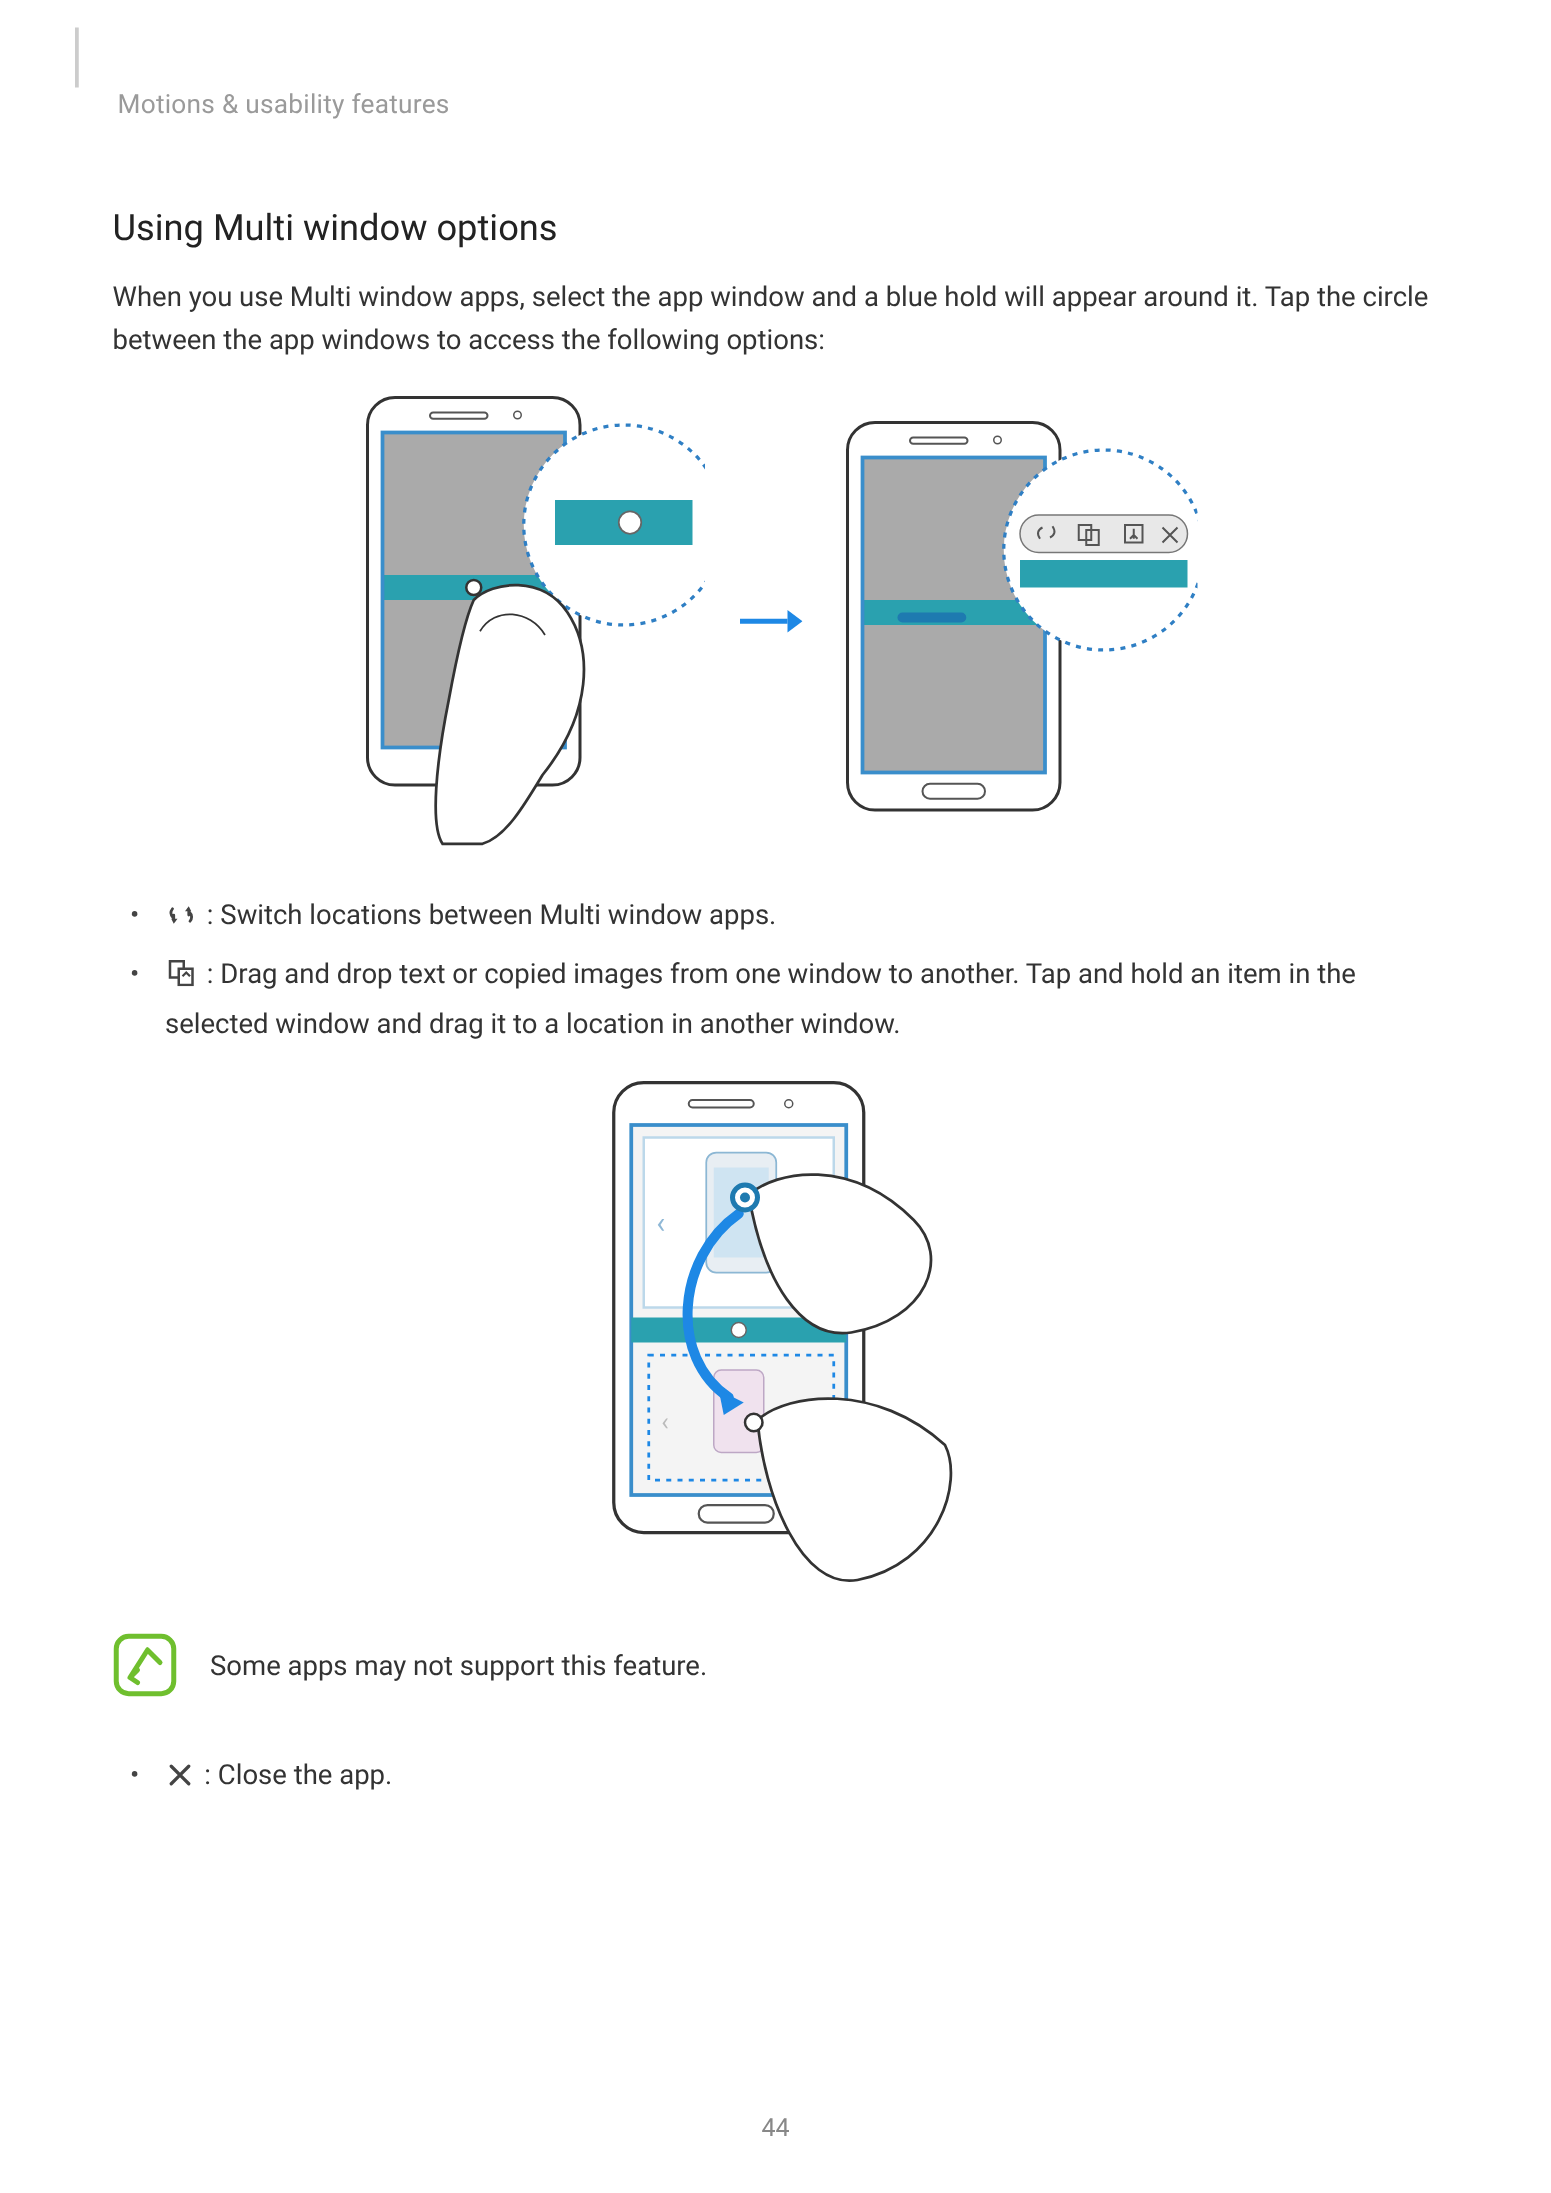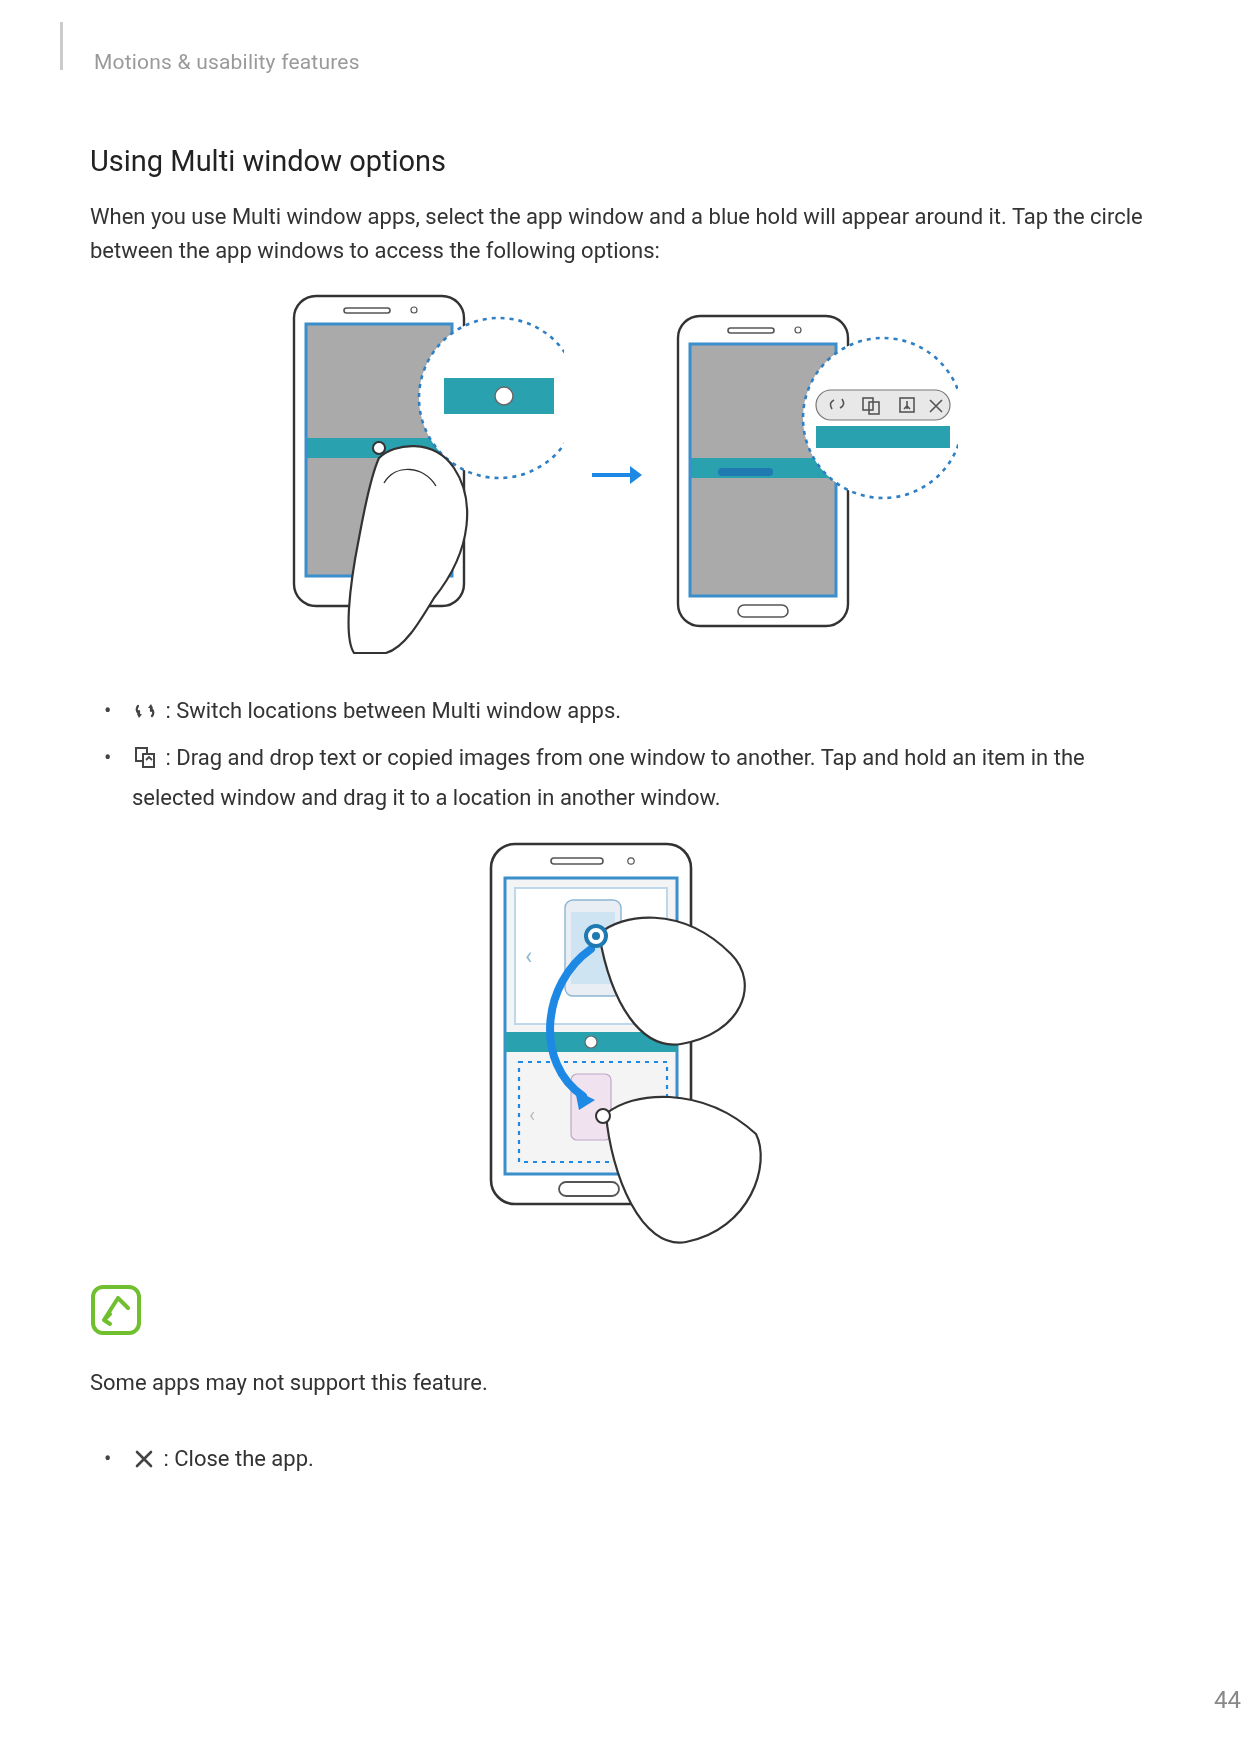--- a/index.html
+++ b/index.html
@@ -8,21 +8,21 @@
     font-family: -apple-system, "Segoe UI", Roboto, "Helvetica Neue", Arial, sans-serif;
     color: #333;
     background: #fff;
     width: 1241px;
   }
   .page {
     width: 1241px;
     height: 1754px;
     position: relative;
     box-sizing: border-box;
-    padding: 50px 90px 40px 90px;
+    padding: 72px 90px 40px 90px;
   }
   .header-rule {
     position: absolute;
     left: 60px;
     top: 22px;
     width: 3px;
     height: 48px;
     background: #ccc;
   }
   .breadcrumb {
@@ -76,33 +76,32 @@
     font-size: 22px;
     line-height: 1.7;
   }
   .inline-icon {
     display: inline-block;
     vertical-align: -3px;
     margin: 0 4px 0 2px;
   }
   .note-row {
     display: flex;
-    align-items: flex-start;
+    align-items: center;
     gap: 26px;
     margin: 30px 0 40px 0;
-    flex-direction: column;
   }
   .note-row .body-text { margin: 0; }
   .page-num {
     position: absolute;
     bottom: 40px;
     left: 0;
     right: 0;
-    text-align: right;
-    font-size: 24px;
+    text-align: center;
+    font-size: 20px;
     color: #888;
   }
   .center {
     display:flex;
     justify-content:center;
     margin: 0 0 24px 0;
   }
 </style>
 </head>
 <body>

